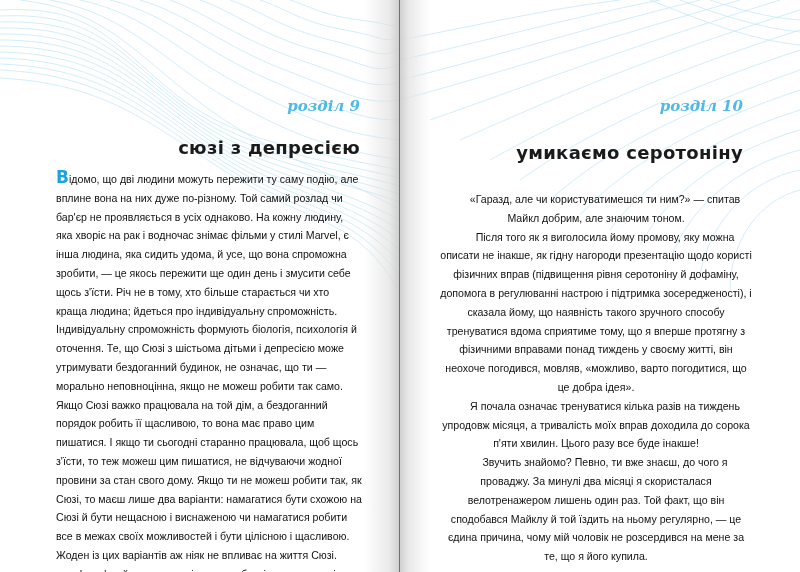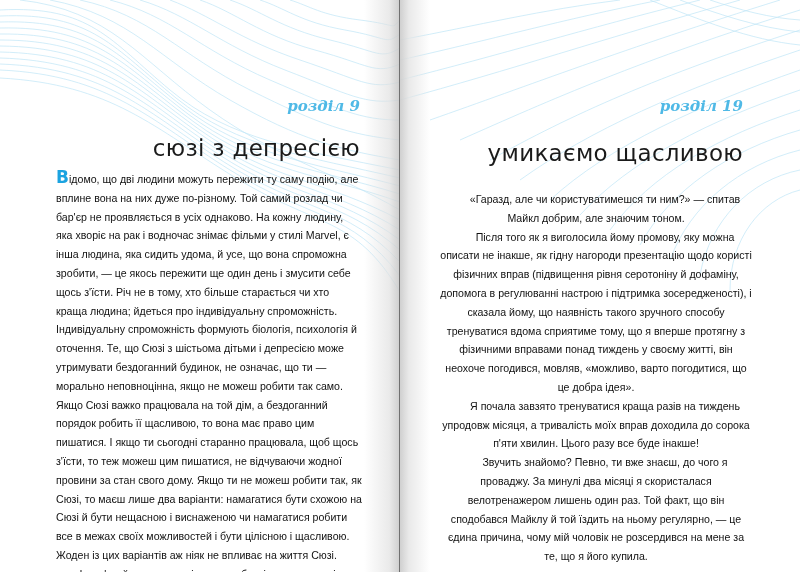--- a/index.html
+++ b/index.html
@@ -8,21 +8,21 @@
   .page { position:absolute; top:0; height:572px; overflow:hidden; background:#fff; }
   .page-left { left:0; width:400px; }
   .page-right { left:400px; width:400px; }
   .waves { position:absolute; left:0; top:0; width:400px; height:572px; pointer-events:none; }
   .gutter-left { position:absolute; right:0; top:0; width:36px; height:572px;
     background:linear-gradient(to right, rgba(255,255,255,0) 0%, rgba(225,225,225,0.7) 70%, rgba(200,200,200,0.9) 100%); }
   .gutter-right { position:absolute; left:0; top:0; width:30px; height:572px;
     background:linear-gradient(to left, rgba(255,255,255,0) 0%, rgba(228,228,228,0.8) 70%, rgba(205,205,205,0.95) 100%); }
   .spine { position:absolute; left:399px; top:0; width:1px; height:572px; background:#707070; }
   .chapter-label { position:absolute; font-family:"DejaVu Serif", serif; font-style:italic; font-weight:bold; color:#4fb9e6; font-size:15px; }
-  .chapter-title { position:absolute; font-family:"DejaVu Sans", sans-serif; font-weight:normal; color:#1a1a1a; font-size:23px; line-height:26px; text-align:right; letter-spacing:0.3px; }
+  .chapter-title { position:absolute; font-family:"DejaVu Sans", sans-serif; font-weight:bold; color:#1a1a1a; font-size:18px; line-height:26px; text-align:right; letter-spacing:0.3px; }
   .body-text { position:absolute; font-family:"Liberation Sans", sans-serif; font-size:10.6px; line-height:18.8px; color:#111; }
   .body-text p { margin:0; }
   .body-text p.indent { text-indent:18px;text-align:center; }
   .dropcap { color:#1ba3e0; font-family:"DejaVu Sans", sans-serif; font-weight:bold; font-size:17px; line-height:10px; }
 </style>
 </head>
 <body>
 
 <div class="spread">
 
@@ -82,28 +82,28 @@
         <path d="M270,260 C290,205 340,165 400,150"></path>
         <path d="M300,275 C310,220 350,180 400,170"></path>
         <path d="M330,290 C330,240 360,200 400,190"></path>
         <path d="M250,0 C300,20 350,40 400,45"></path>
         <path d="M280,0 C320,15 360,28 400,32"></path>
         <path d="M310,0 C340,10 370,18 400,20"></path>
       </g>
     </svg>
     <div class="gutter-right"></div>
 
-    <div class="chapter-label" style="right:57px; top:97px;">розділ 19</div>
+    <div class="chapter-label" style="right:57px; top:97px;">розділ 10</div>
     <div class="chapter-title" style="right:57px; top:140px;">
-      <div>умикаємо щасливою</div>
+      <div>умикаємо серотоніну</div>
     </div>
 
     <div class="body-text" style="left:40px; top:190px; width:312px;">
       <p class="indent">«Гаразд, але чи користуватимешся ти ним?» — спитав Майкл добрим, але знаючим тоном.</p>
       <p class="indent">Після того як я виголосила йому промову, яку можна описати не інакше, як гідну нагороди презентацію щодо користі фізичних вправ (підвищення рівня серотоніну й дофаміну, допомога в регулюванні настрою і підтримка зосередженості), і сказала йому, що наявність такого зручного способу тренуватися вдома сприятиме тому, що я вперше протягну з фізичними вправами понад тиждень у своєму житті, він неохоче погодився, мовляв, «можливо, варто погодитися, що це добра ідея».</p>
-      <p class="indent">Я почала завзято тренуватися краща разів на тиждень упродовж місяця, а тривалість моїх вправ доходила до сорока п'яти хвилин. Цього разу все буде інакше!</p>
+      <p class="indent">Я почала означає тренуватися кілька разів на тиждень упродовж місяця, а тривалість моїх вправ доходила до сорока п'яти хвилин. Цього разу все буде інакше!</p>
       <p class="indent">Звучить знайомо? Певно, ти вже знаєш, до чого я проваджу. За минулі два місяці я скористалася велотренажером лишень один раз. Той факт, що він сподобався Майклу й той їздить на ньому регулярно, — це єдина причина, чому мій чоловік не розсердився на мене за те, що я його купила.</p>
 
     </div>
   </div>
 
   <div class="spine"></div>
 </div>
 
 </body></html>

